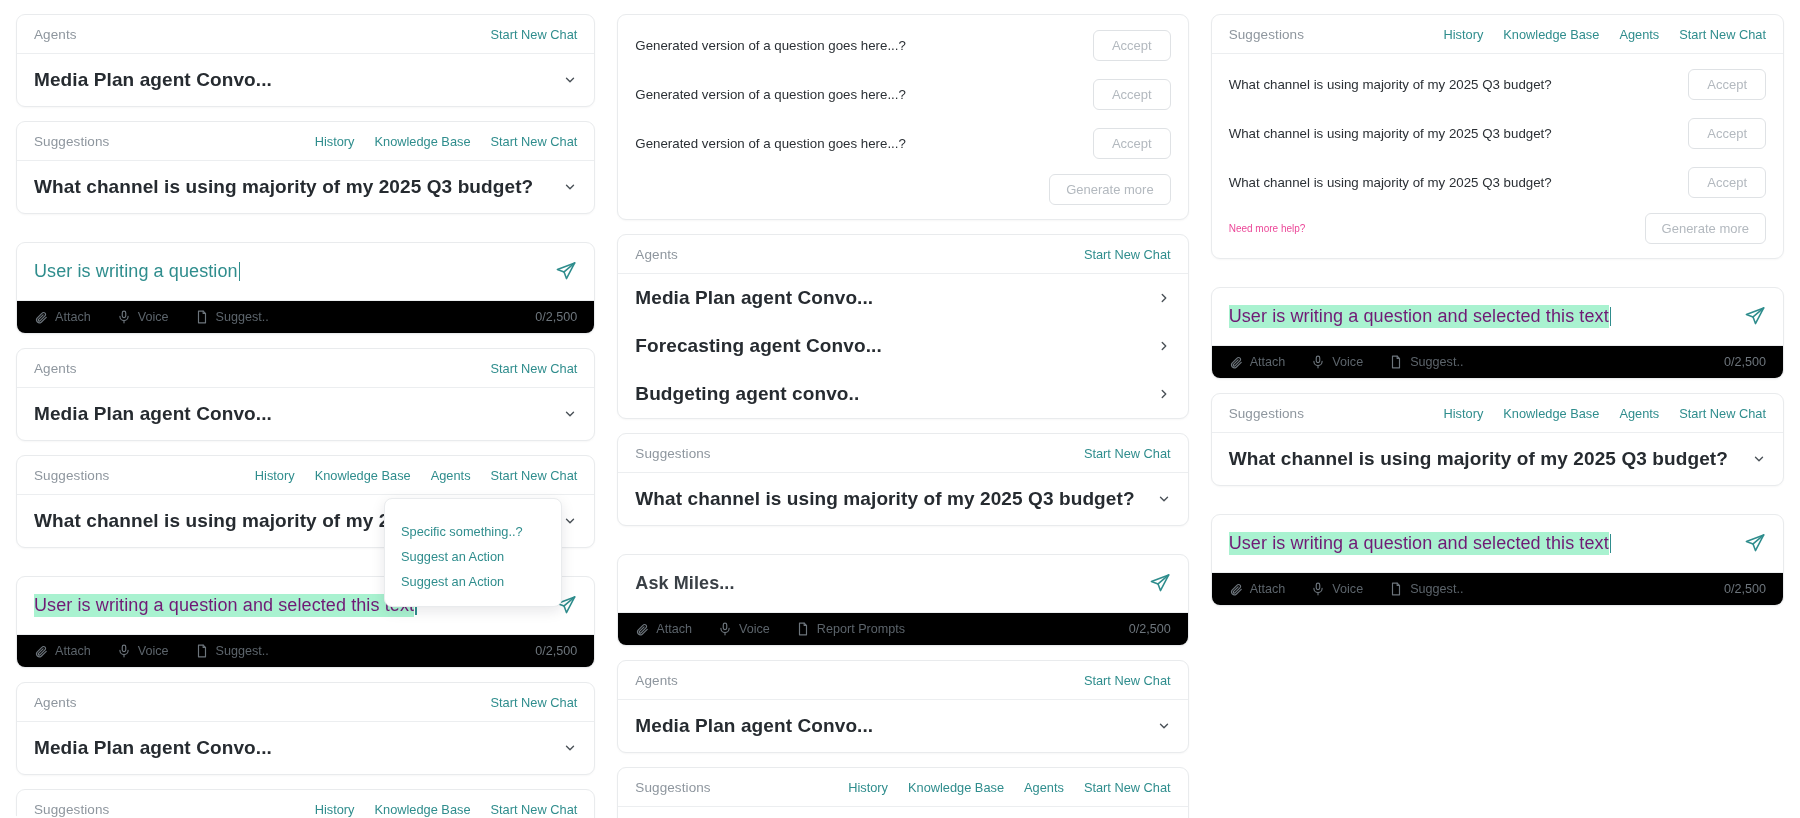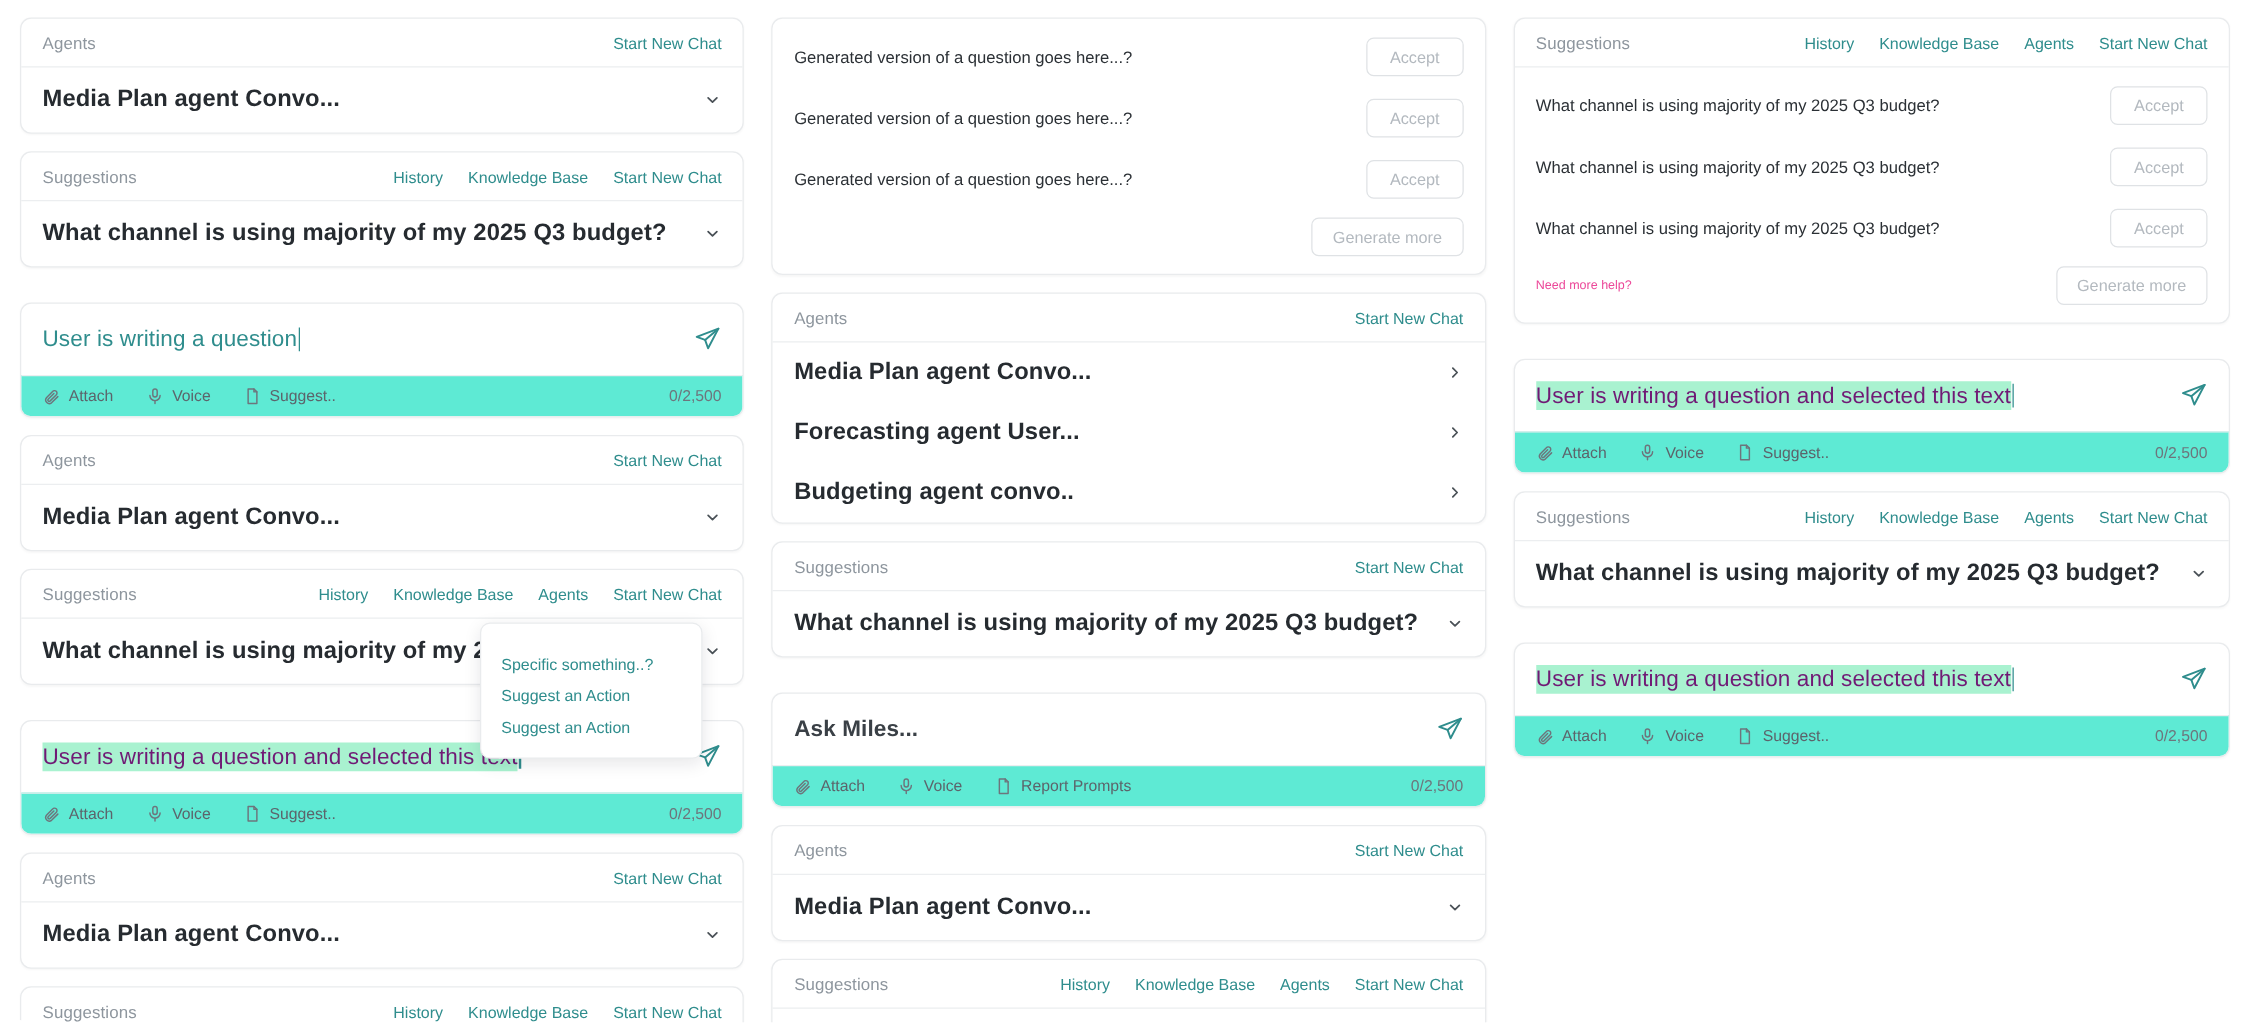--- a/index.html
+++ b/index.html
@@ -156,21 +156,21 @@
     vertical-align: -4px;
     margin-left: 1px;
   }
   .send-icon { width: 22px; height: 22px; color: #2f8d8d; cursor: pointer; flex:0 0 auto;}
   .send-icon svg { display:block; width:22px; height:22px; }
 
   .composer-bar {
     display: flex;
     align-items: center;
     justify-content: space-between;
-    background: #5eead4;
+    background: #000000;
     padding: 9px 17px;
     border-top: 1px solid #eceef0;
   }
   .tools { display: flex; align-items: center; gap: 26px; }
   .tool {
     display: flex; align-items: center; gap: 7px;
     font-size: 12.6px; color: #5c646b; cursor: pointer;
   }
   .tool .ic { width: 14px; height: 14px; color: #6d757c; display:block; }
   .tool .ic svg { display:block; width:14px; height:14px; }
@@ -461,21 +461,21 @@
       </div>
       <div class="agent-row">
         <span class="row-text">Media Plan agent Convo...</span>
         <span class="chev">
               <svg viewBox="0 0 24 24" fill="none" stroke="currentColor" stroke-width="2.4" stroke-linecap="round" stroke-linejoin="round">
                 <polyline points="9 6 15 12 9 18"></polyline>
               </svg>
             </span>
       </div>
       <div class="agent-row">
-        <span class="row-text">Forecasting agent User...</span>
+        <span class="row-text">Forecasting agent Convo...</span>
         <span class="chev">
               <svg viewBox="0 0 24 24" fill="none" stroke="currentColor" stroke-width="2.4" stroke-linecap="round" stroke-linejoin="round">
                 <polyline points="9 6 15 12 9 18"></polyline>
               </svg>
             </span>
       </div>
       <div class="agent-row">
         <span class="row-text">Budgeting agent convo..</span>
         <span class="chev">
               <svg viewBox="0 0 24 24" fill="none" stroke="currentColor" stroke-width="2.4" stroke-linecap="round" stroke-linejoin="round">

